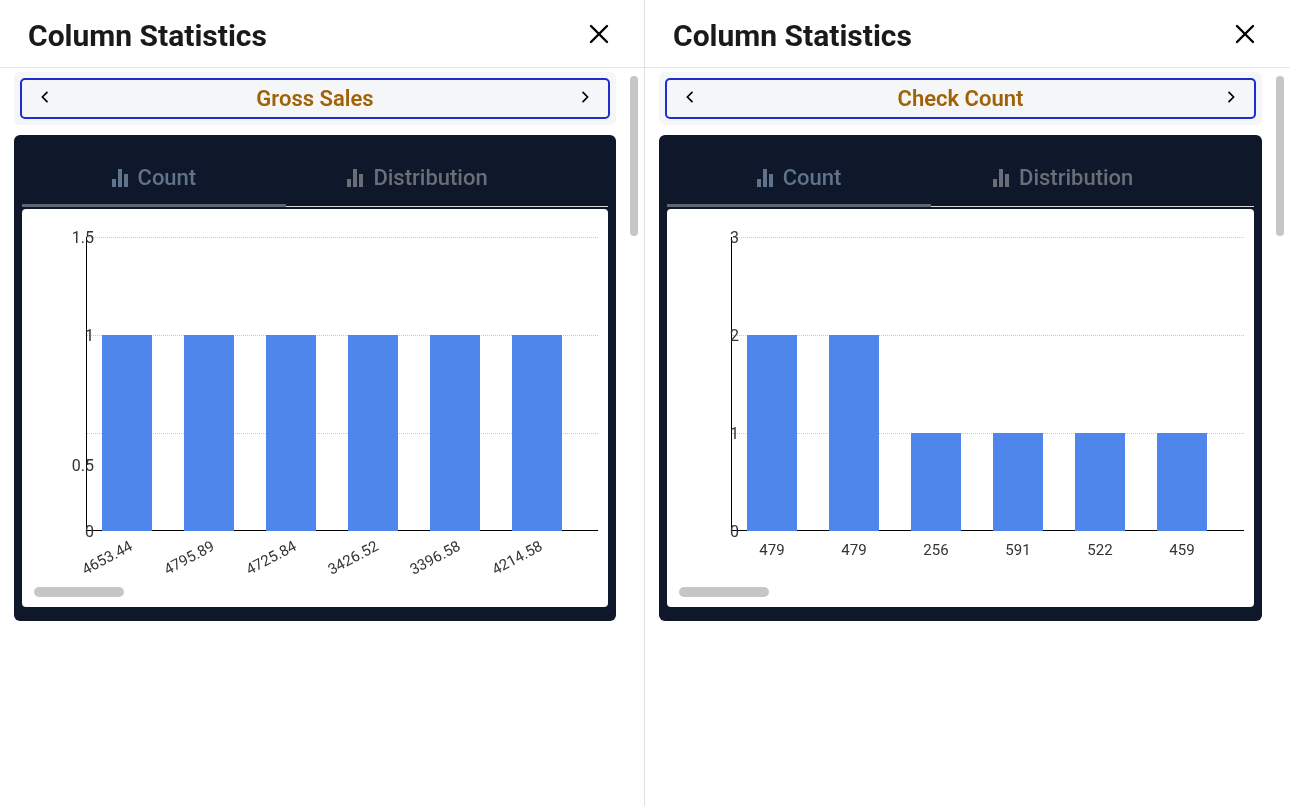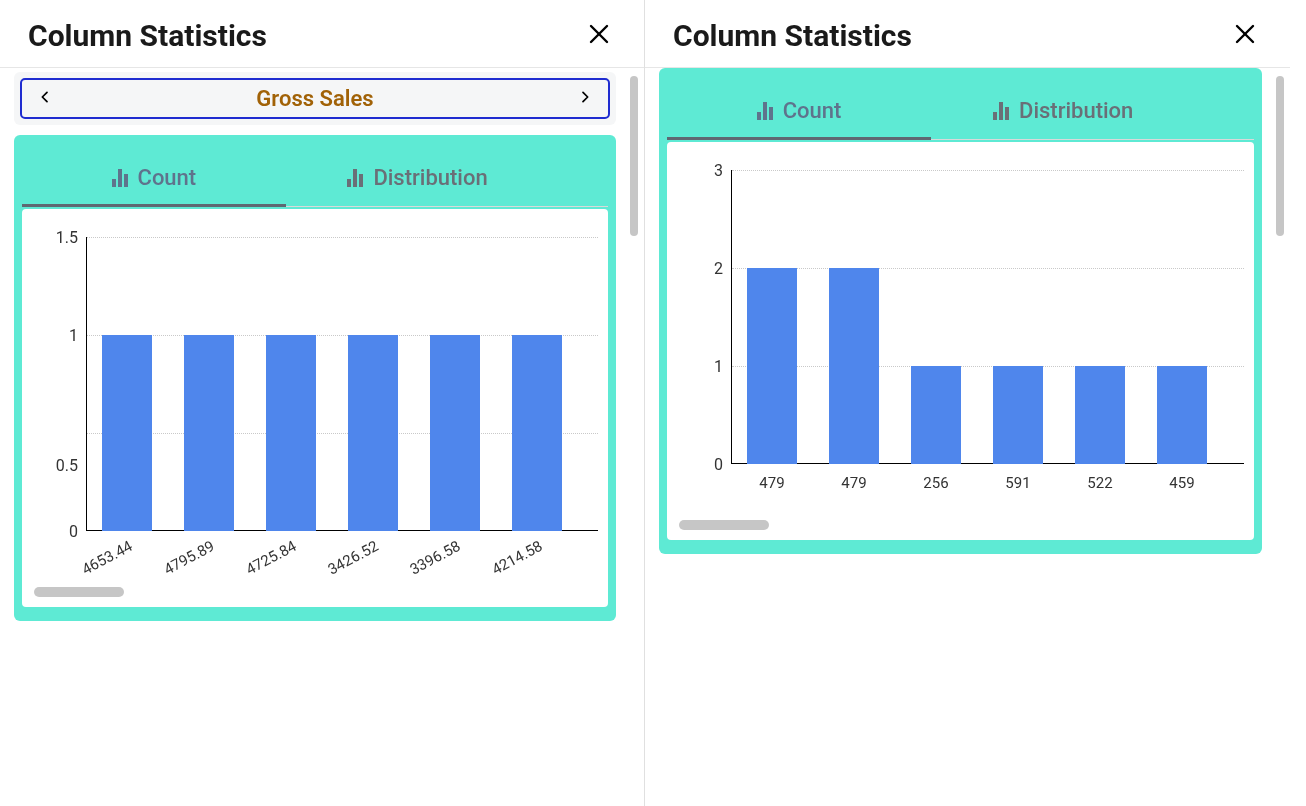--- a/index.html
+++ b/index.html
@@ -99,21 +99,21 @@
     justify-content: center;
   }
   .chev svg { width: 16px; height: 16px; }
   .column-name {
     font-size: 22px;
     font-weight: 600;
     color: #a16207;
   }
 
   .card {
-    background: #5eead4;
+    background: #0f172a;
     border-radius: 6px;
     padding: 12px 8px 14px 8px;
   }
 
   .tabs {
     display: flex;
     flex-direction: row;
     border-bottom: 1px solid #d9d9d9;
   }
   .tab {
@@ -174,21 +174,21 @@
     border-left: 1.5px solid #000;
     border-bottom: 1.5px solid #000;
   }
   .gridline {
     position: absolute;
     left: 0; right: 0;
     border-top: 1px dotted #c9c9c9;
   }
   .ytick {
     position: absolute;
-    left: 0;
+    left: 16px;
     width: 52px;
     text-align: right;
     font-size: 16px;
     color: #333;
     transform: translateY(-50%);
   }
   .bars {
     position: absolute;
     left: 60px;
     right: 6px;
@@ -387,20 +387,39 @@
           <svg viewBox="0 0 24 24" stroke="#000" stroke-width="2.4" fill="none" stroke-linecap="round">
             <line x1="4" y1="4" x2="20" y2="20"></line>
               <line x1="20" y1="4" x2="4" y2="20"></line>
           </svg>
         </span>
       </button>
     </div>
     <div class="panel-body-wrap">
       <div class="panel-body">
 
+        <div class="column-nav">
+          <div class="column-nav-inner">
+            <button class="chev">
+              <span>
+                <svg viewBox="0 0 24 24" stroke="#000" stroke-width="2.6" fill="none" stroke-linecap="round" stroke-linejoin="round">
+                  <polyline points="15 5 8 12 15 19"></polyline>
+                </svg>
+              </span>
+            </button>
+            <span class="column-name">Check Count</span>
+            <button class="chev">
+              <span>
+                <svg viewBox="0 0 24 24" stroke="#000" stroke-width="2.6" fill="none" stroke-linecap="round" stroke-linejoin="round">
+                  <polyline points="9 5 16 12 9 19"></polyline>
+                </svg>
+              </span>
+            </button>
+          </div>
+        </div>
 
         <div class="card">
           <div class="tabs">
             <div class="tab active">
               <span class="bar-icon">
                   <span></span>
                   <span></span>
                   <span></span>
                 </span>
               <span>Count</span>

